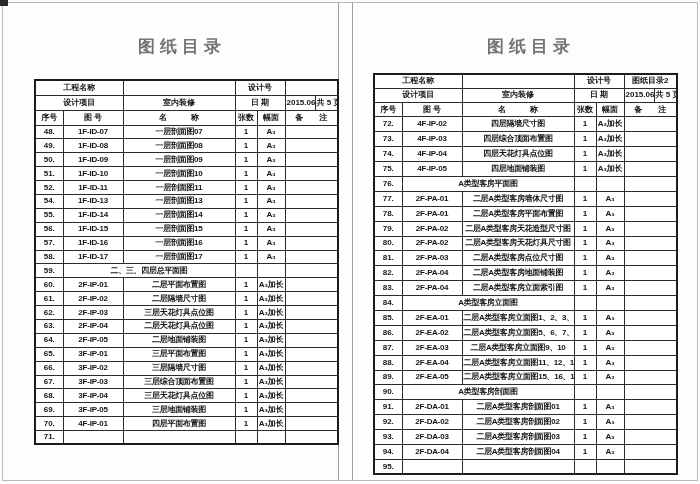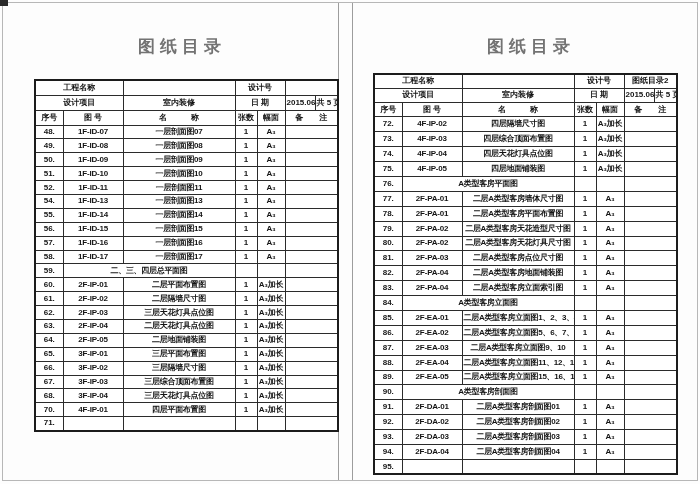--- a/index.html
+++ b/index.html
@@ -243,20 +243,28 @@
         </tr>
         <tr>
           <td class="c-no">68.</td>
           <td class="c-code">3F-IP-04</td>
           <td class="c-name">三层天花灯具点位图</td>
           <td class="c-sheets">1</td>
           <td class="c-format">A₃加长</td>
           <td colspan="2"></td>
         </tr>
         <tr>
+          <td class="c-no">69.</td>
+          <td class="c-code">3F-IP-05</td>
+          <td class="c-name">三层地面铺装图</td>
+          <td class="c-sheets">1</td>
+          <td class="c-format">A₃加长</td>
+          <td colspan="2"></td>
+        </tr>
+        <tr>
           <td class="c-no">70.</td>
           <td class="c-code">4F-IP-01</td>
           <td class="c-name">四层平面布置图</td>
           <td class="c-sheets">1</td>
           <td class="c-format">A₃加长</td>
           <td colspan="2"></td>
         </tr>
         <tr>
           <td class="c-no">71.</td>
           <td class="c-code"></td>

